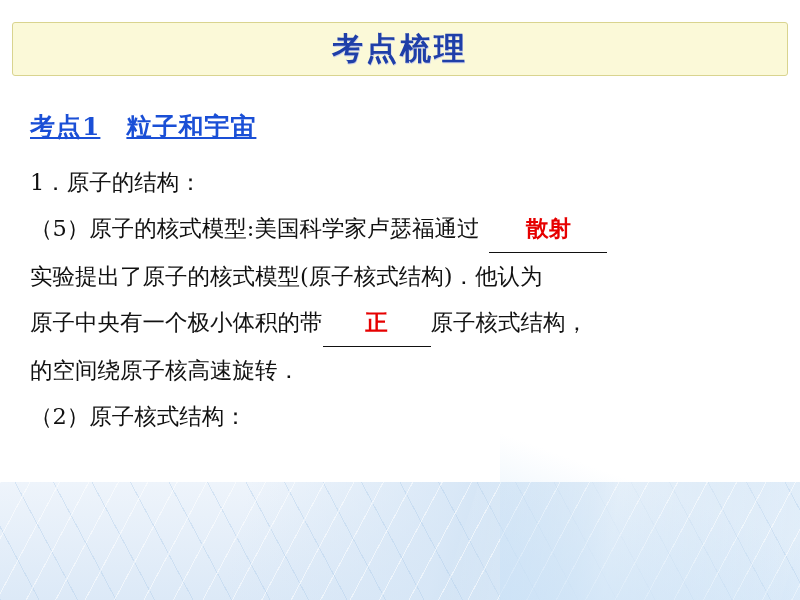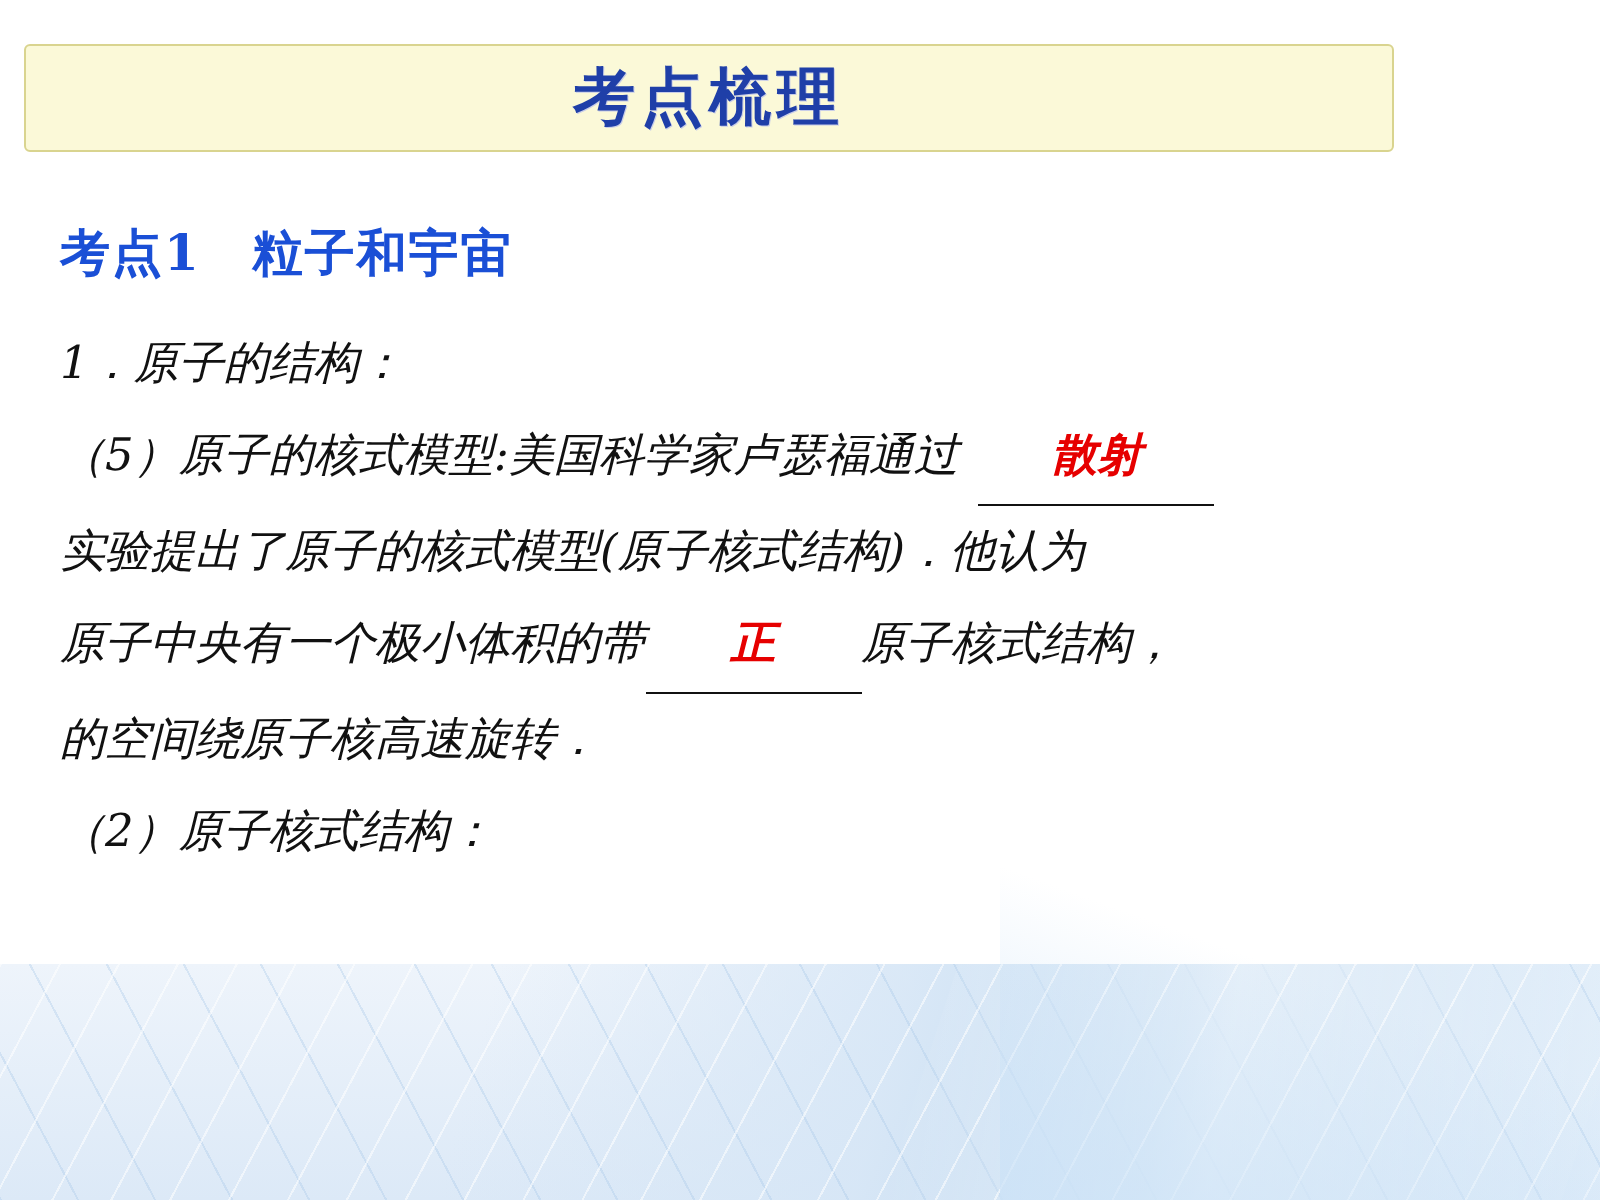--- a/index.html
+++ b/index.html
@@ -51,21 +51,21 @@
     height: 170px;
     background: linear-gradient(200deg, rgba(255,255,255,0) 40%, rgba(203,226,247,0.75) 100%);
     z-index: 0;
   }
 
   
   .banner {
     position: absolute;
     left: 12px;
     top: 22px;
-    width: 685px;
+    width: 776px;
     height: 54px;
     box-sizing: border-box;
     background: #fbf9d8;
     border: 1px solid #d9d48f;
     border-radius: 3px;
     z-index: 3;
   }
   .banner-title {
     position: absolute;
     left: 0;
@@ -89,32 +89,32 @@
     width: 750px;
     z-index: 2;
   }
   .section-head {
     font-size: 25px;
     font-weight: bold;
     color: #1a4fd6;
     letter-spacing: 1px;
     margin-bottom: 16px;
     font-family: "DejaVu Serif", "Liberation Serif", serif;
+    text-decoration: underline;
   }
   .section-head .gap {
     display: inline-block;
     width: 26px;
   }
   .line {
     font-size: 22.5px;
     color: #111111;
     line-height: 46px;
     white-space: nowrap;
     font-family: "DejaVu Serif", "Liberation Serif", serif;
-    font-style: italic;
   }
   .blank {
     color: #e60000;
     font-weight: bold;
     border-bottom: 1.5px solid #111111;
     padding: 0 4px 1px 4px;
     display: inline-block;
     text-align: center;
   }
   .blank.w1 { min-width: 110px; }

